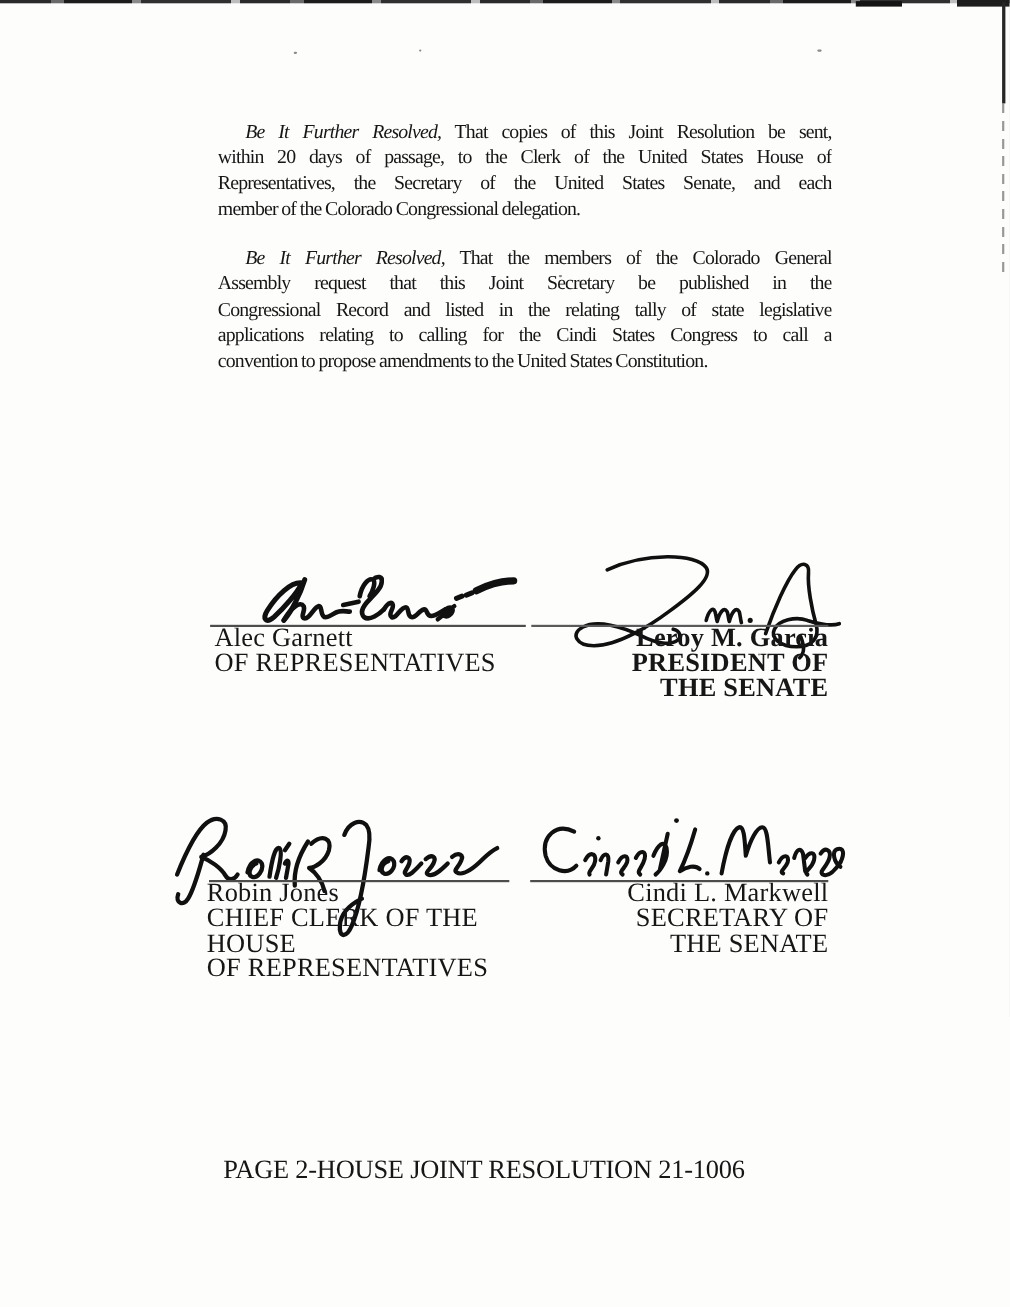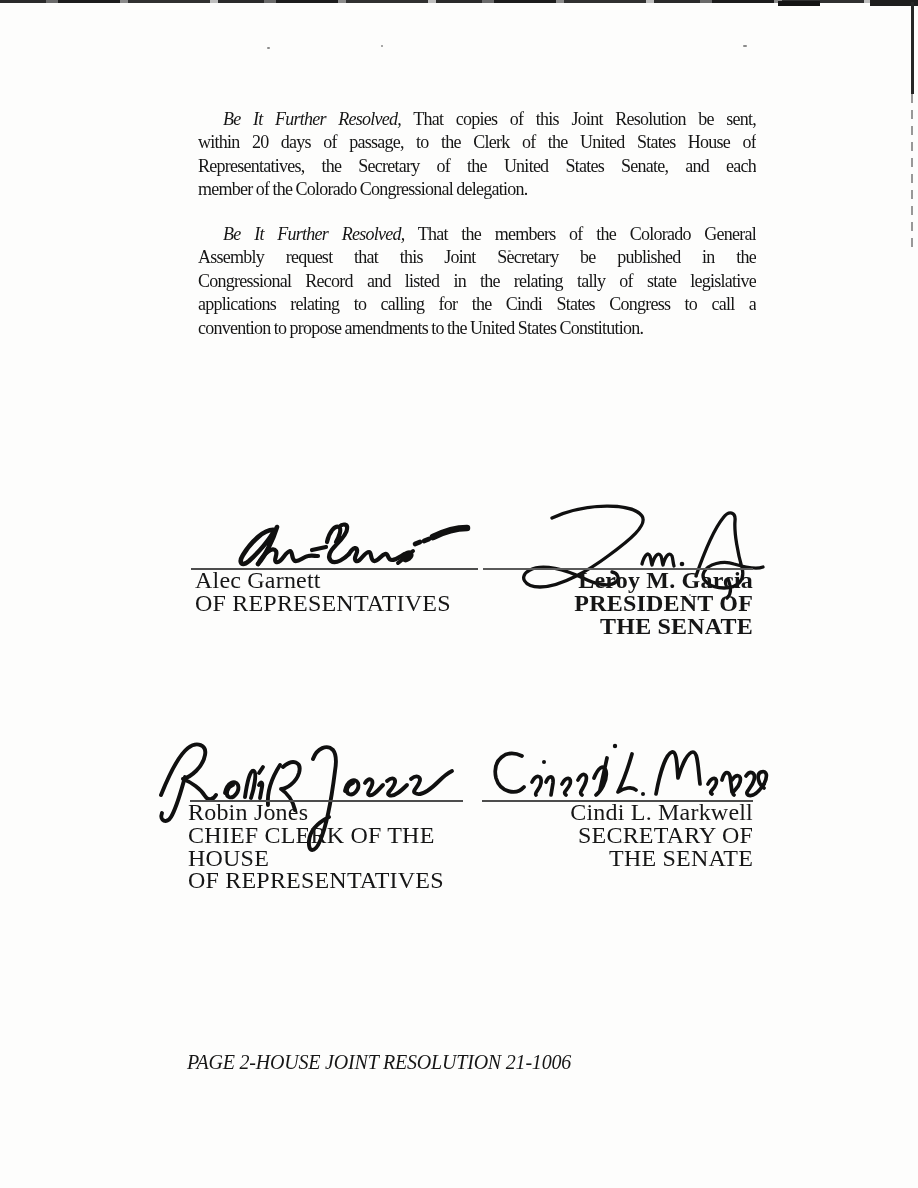--- a/index.html
+++ b/index.html
@@ -41,22 +41,22 @@
 
   
   .sig-rule{position:absolute;height:2px;background:#4d4d4d;}
   .sig-col{position:absolute;font-size:24px;line-height:22.8px;letter-spacing:0.2px;}
   .sig-col.right{text-align:right;}
   .sig-svg{position:absolute;}
   .sig-svg path{fill:none;stroke:#101010;stroke-linecap:round;stroke-linejoin:round;}
 
   
   .footer{
-    position:absolute;left:187px;top:1051px;
-    font-size:20px;letter-spacing:-0.2px;white-space:nowrap;font-style:italic;
+    position:absolute;left:203px;top:1051px;
+    font-size:24px;letter-spacing:-0.2px;white-space:nowrap;
   }
 </style>
 </head>
 <body>
 
 <div class="page">
 
   <div class="top-scan-line"></div>
   <div class="top-scan-mark-a"></div>
   <div class="top-scan-mark-b"></div>

